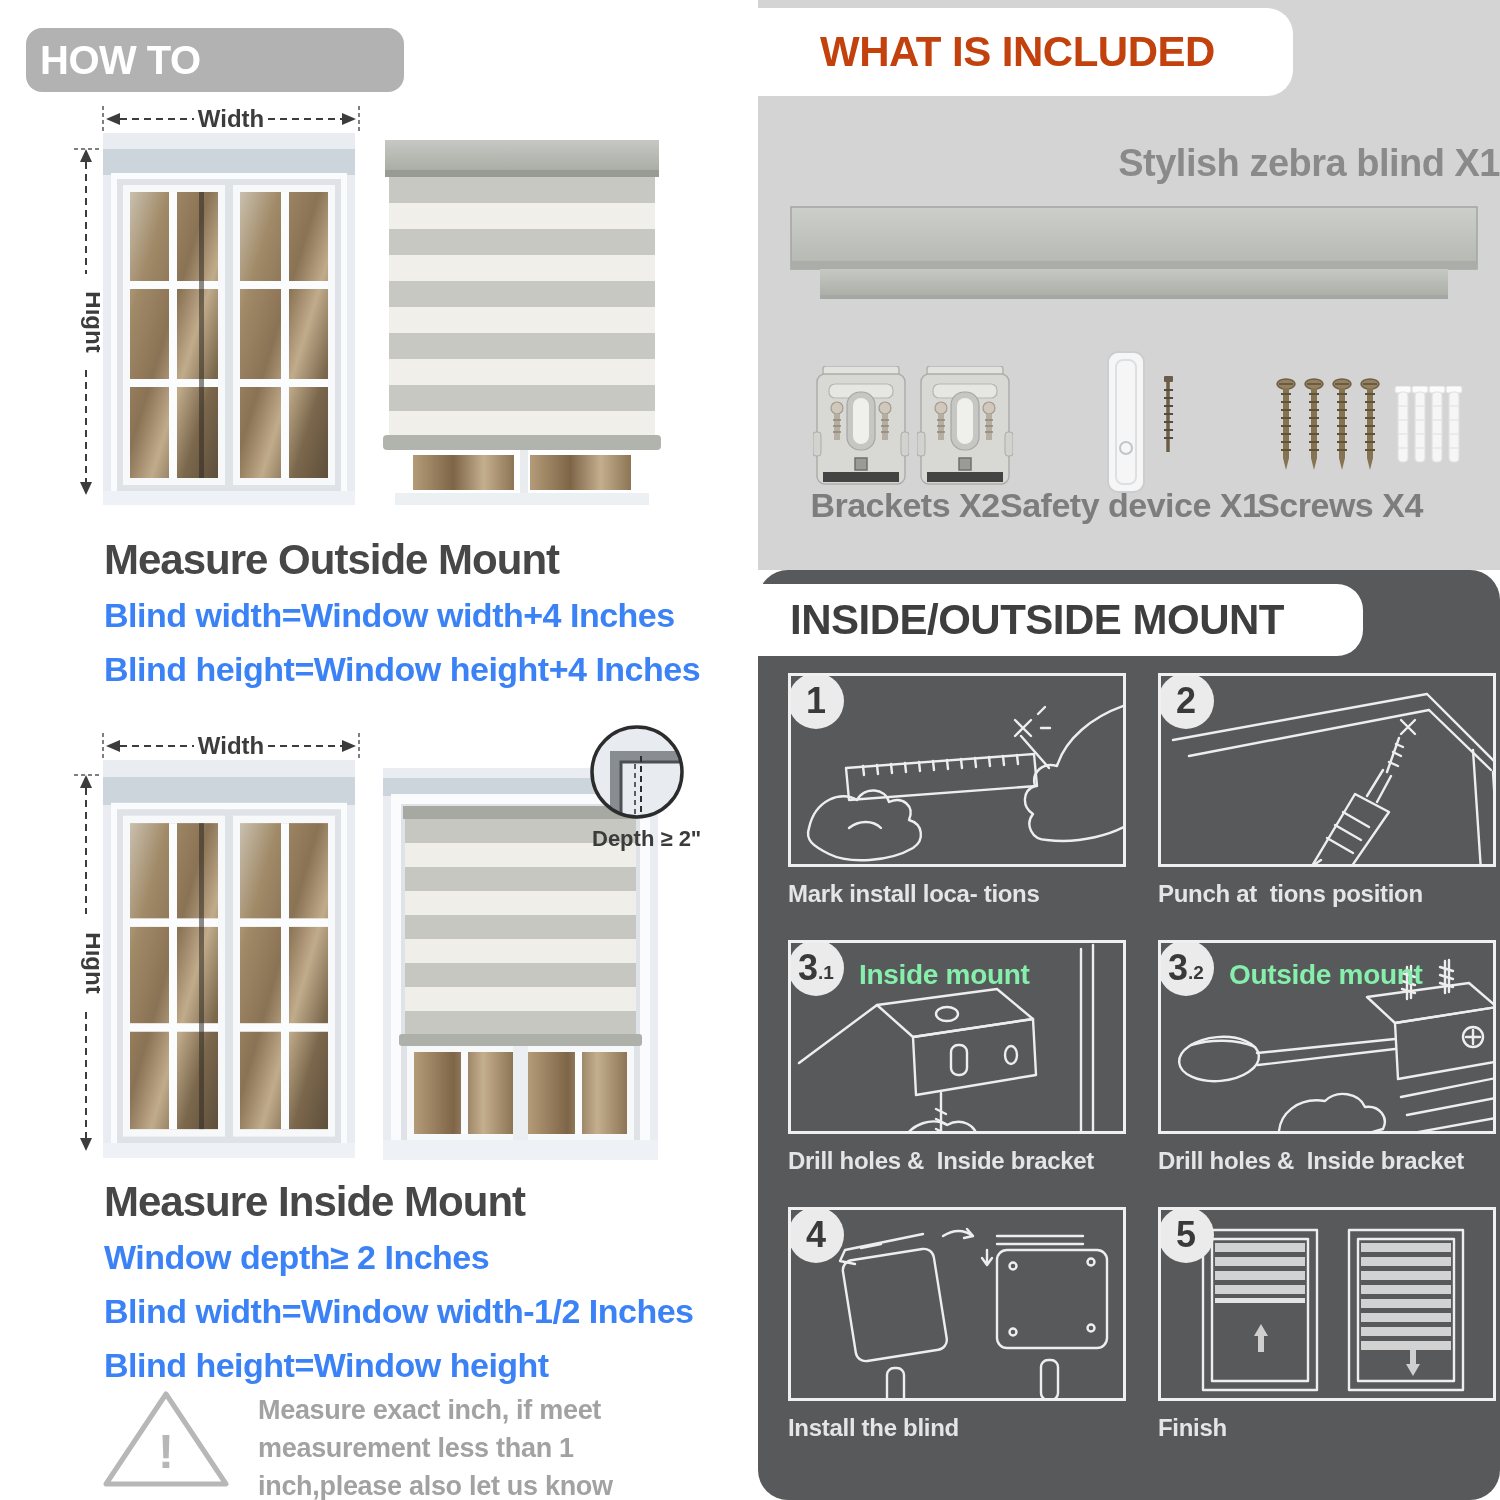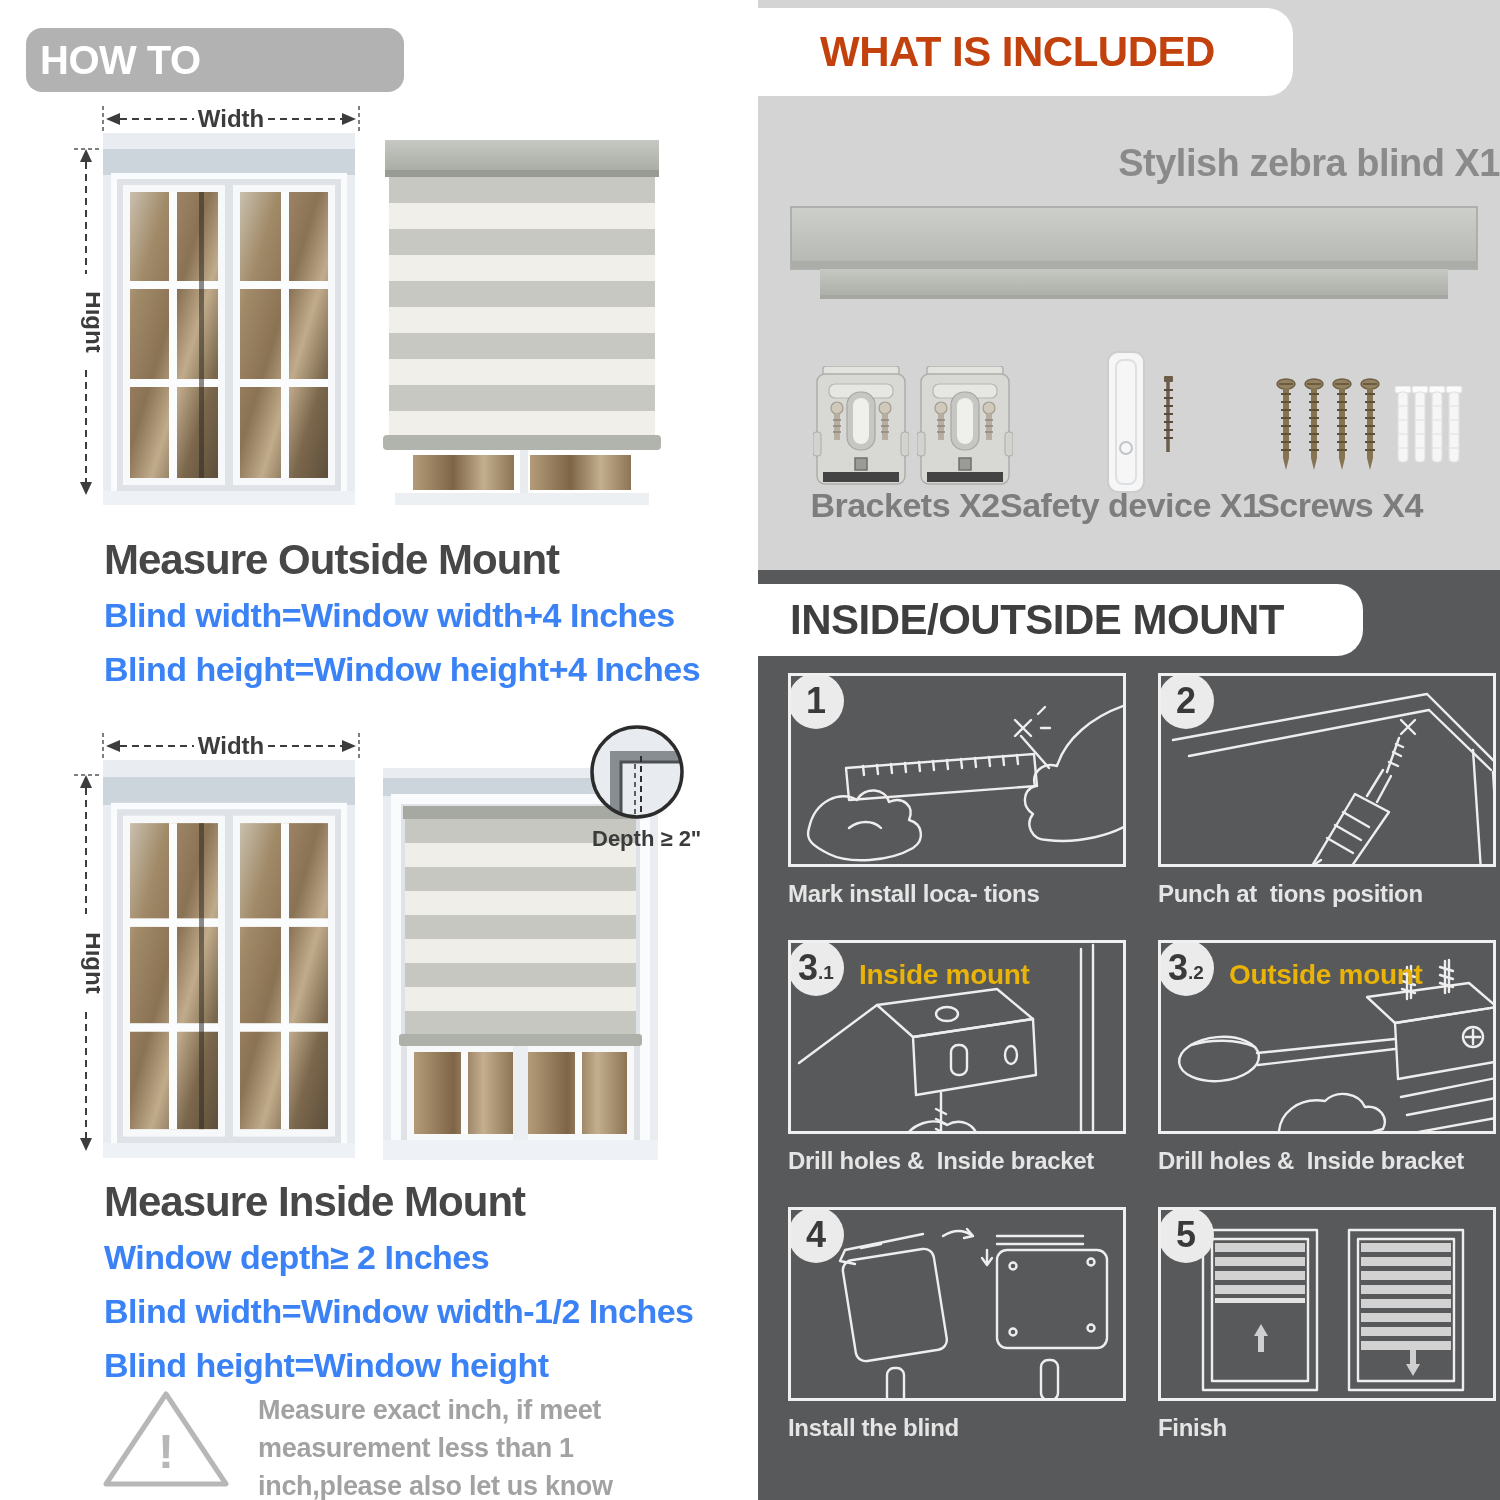--- a/index.html
+++ b/index.html
@@ -28,38 +28,38 @@
   .included { position:absolute; left:0; top:0; width:742px; height:570px; background:#d4d4d4; }
   .included-header { position:absolute; left:0; top:8px; width:535px; height:88px;
                      background:#ffffff; border-radius:0 26px 26px 0; color:#c2410c;
                      font-size:42px; font-weight:bold; line-height:88px; padding-left:62px;
                      letter-spacing:-0.5px; }
   .product-label { position:absolute; left:0; top:142px; width:742px; text-align:right;
                    font-size:38px; font-weight:bold; color:#8a8a8a; letter-spacing:-0.5px; }
   .item-label { position:absolute; top:486px; font-size:34px; font-weight:bold;
                 color:#7d7d7d; text-align:center; letter-spacing:-0.5px; white-space:nowrap; }
 
-  .mount { position:absolute; left:0; top:570px; width:742px; height:930px; background:#58595b; }
+  .mount { position:absolute; left:0; top:570px; width:742px; height:930px; background:#58595b;border-radius:30px; }
   .mount-header { position:absolute; left:0; top:14px; width:605px; height:72px;
                   background:#ffffff; border-radius:0 26px 26px 0; color:#3e3e3e;
                   font-size:42px; font-weight:bold; line-height:72px; padding-left:32px;
                   letter-spacing:-0.5px; }
   .steps { position:absolute; left:30px; top:103px; width:712px;
            display:grid; grid-template-columns:338px 338px; column-gap:32px; row-gap:32px; }
   .step-box { position:relative; width:338px; height:194px; border:3px solid #f0f0f0;
               background:#58595b; overflow:hidden; }
   .step-caption { margin-top:13px; font-size:24px; font-weight:bold; color:#e5e5e5;
                   letter-spacing:-0.3px; white-space:pre; }
   .badge { position:absolute; left:-3px; top:-3px; width:56px; height:56px; border-radius:50%;
            background:#ebebeb; color:#3a3a3a; display:flex; align-items:center;
            justify-content:center; font-weight:bold; }
   .badge .n { font-size:36px; }
   .badge .s { font-size:19px; margin-top:10px; }
   .inlabel { position:absolute; left:68px; top:16px; font-size:28px; font-weight:bold;
-             color:#eab308; letter-spacing:-0.3px; white-space:pre; }
+             color:#86efac; letter-spacing:-0.3px; white-space:pre; }
   .step-art { position:absolute; left:0; top:0; }
 </style>
 </head>
 <body>
 
 <div class="canvas">
 
   <svg width="0" height="0" style="position:absolute">
     <defs>
       <linearGradient id="bldg" x1="0" y1="0" x2="1" y2="1">

